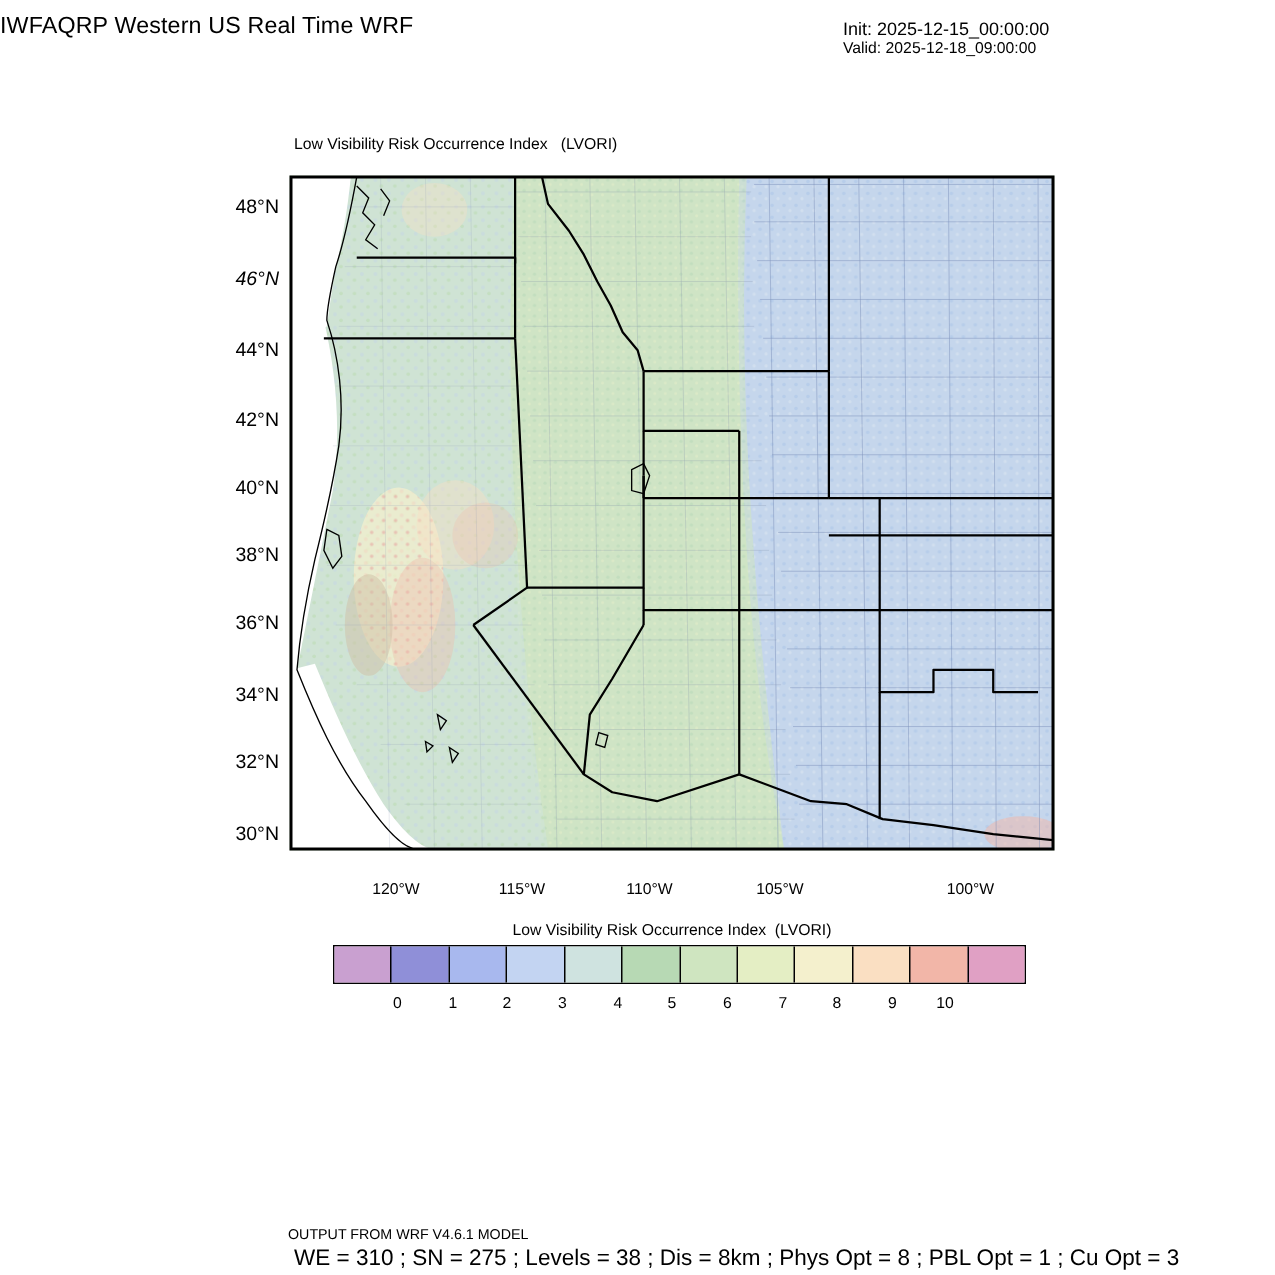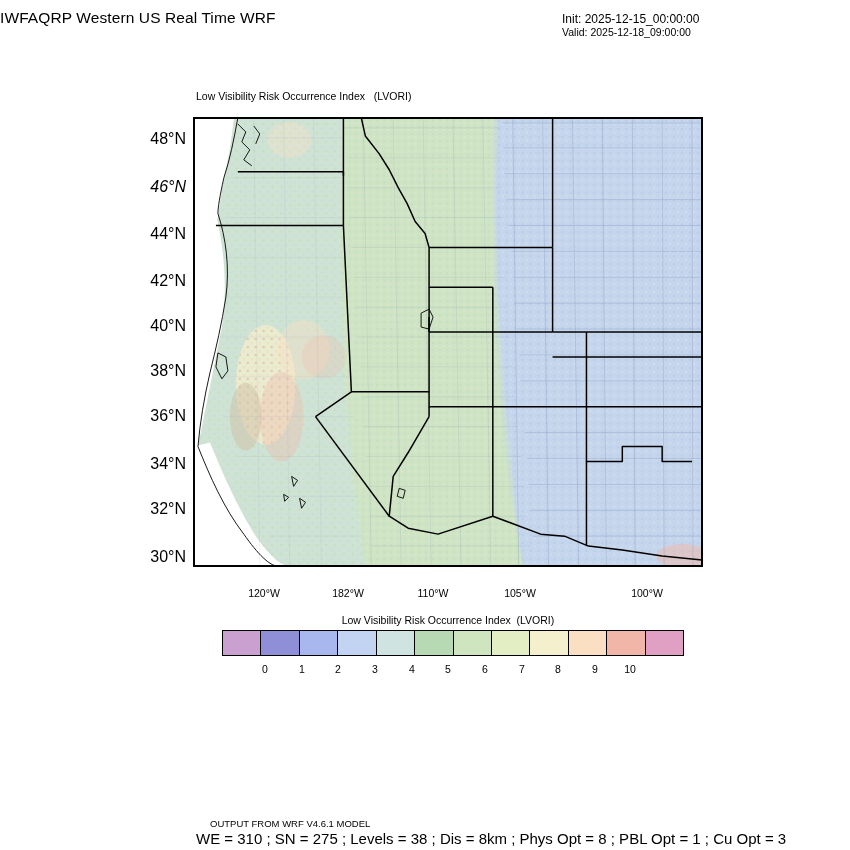--- a/index.html
+++ b/index.html
@@ -49,21 +49,21 @@
     box-sizing: border-box;
     overflow: hidden;
     background: #cfe3cb;
   }
   #map-canvas { width: 100%; height: 100%; display: block; }
 
   
   .ytick {
     right: 0;
     text-align: right;
-    font-size: 16px;
+    font-size: 13px;
     white-space: pre;
   }
   .ytick-wrap { left: 130px; width: 56px; }
   .xtick {
     font-size: 10.5px;
     text-align: center;
     white-space: pre;
   }
 
   
@@ -85,21 +85,21 @@
   #cbar > div + div { border-left: 1px solid #000; }
   .cbar-label {
     font-size: 10.5px;
     text-align: center;
     top: 663px;
     white-space: pre;
   }
 
   
   #footer1 {
-    left: 210px; top: 818px;
+    left: 192px; top: 818px;
     font-size: 9.5px;
     white-space: pre;
     text-align: right;
   }
   #footer2 {
     left: 196px; top: 830px;
     font-size: 15px;
     white-space: pre;
   }
 </style>
@@ -280,21 +280,21 @@
     <div class="ytick">34°N</div>
   </div>
 <div class="abs ytick-wrap" style="top:500px;">
     <div class="ytick">32°N</div>
   </div>
 <div class="abs ytick-wrap" style="top:548px;">
     <div class="ytick">30°N</div>
   </div>
 
 <div class="abs xtick" style="left:232px; top:587px; width:64px;">120°W</div>
-<div class="abs xtick" style="left:316px; top:587px; width:64px;">182°W</div>
+<div class="abs xtick" style="left:316px; top:587px; width:64px;">115°W</div>
 <div class="abs xtick" style="left:401px; top:587px; width:64px;">110°W</div>
 <div class="abs xtick" style="left:488px; top:587px; width:64px;">105°W</div>
 <div class="abs xtick" style="left:615px; top:587px; width:64px;">100°W</div>
 
 <div class="abs" id="cbar-title">Low Visibility Risk Occurrence Index  (LVORI)</div>
 <div class="abs" id="cbar">
   <div style="background: rgb(201, 160, 208);"></div>
   <div style="background: rgb(143, 143, 216);"></div>
   <div style="background: rgb(168, 184, 238);"></div>
   <div style="background: rgb(195, 212, 242);"></div>

